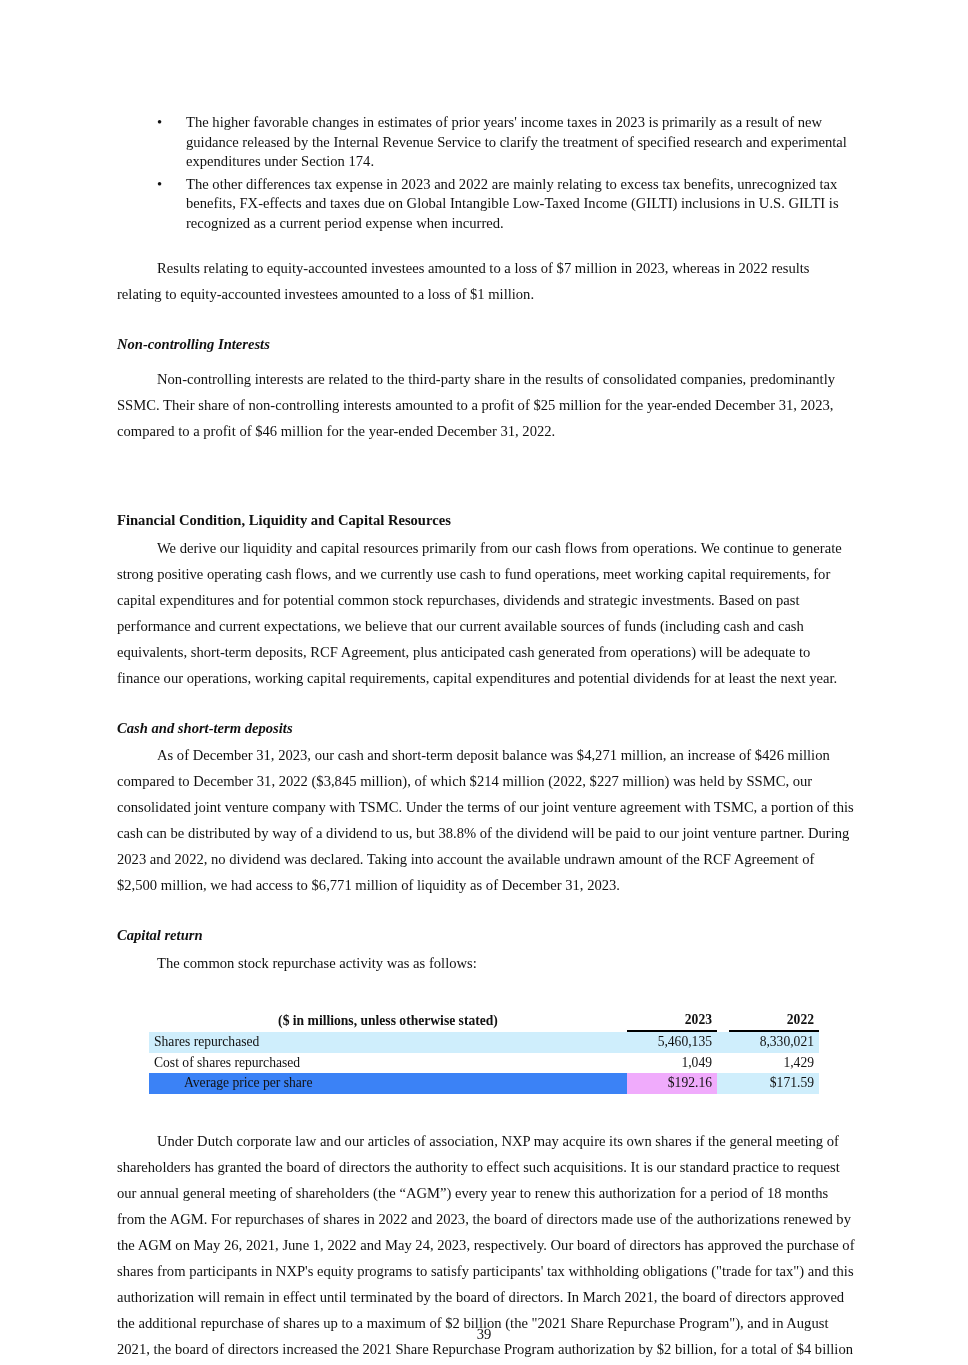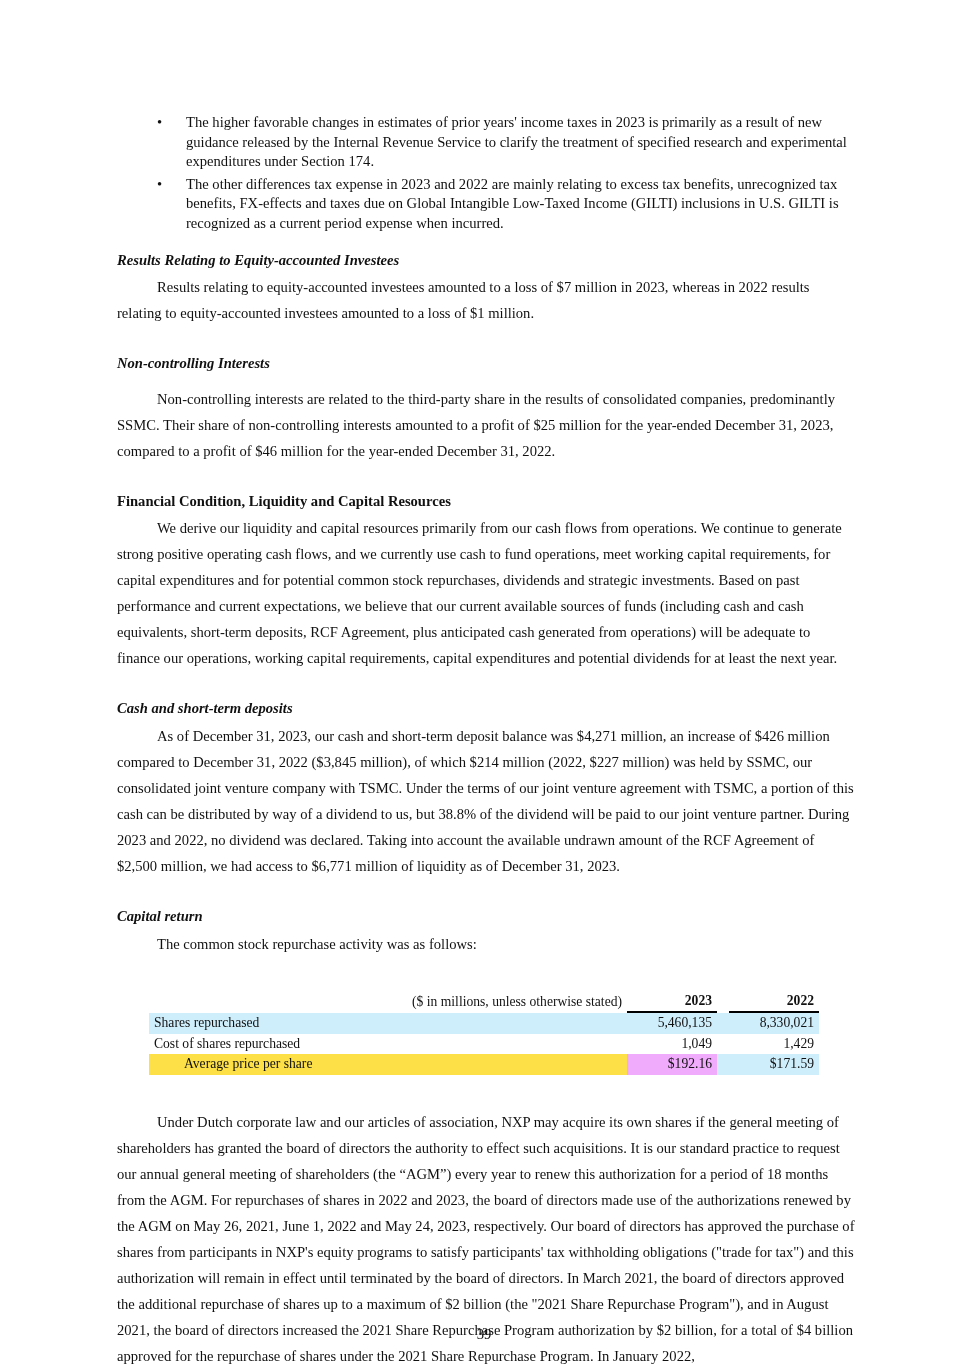--- a/index.html
+++ b/index.html
@@ -8,27 +8,27 @@
     font-family: "Liberation Serif", serif; color: #111; font-size: 14.6px;
   }
   .page { position: absolute; left: 117px; top: 113px; width: 738px; }
   p { margin: 0; line-height: 26px; }
   .indent { text-indent: 40px; }
   .bullets { margin: 0; padding: 0; list-style: none; }
   .bullets li { position: relative; padding-left: 69px; line-height: 19.6px; margin-bottom: 3px; }
   .bullets li .dot { position: absolute; left: 40px; top: 0; }
   h3 { margin: 0; font-size: 14.6px; line-height: 19.6px; }
   .ital { font-style: italic; font-weight: bold; }
-  .bold { font-weight: bold; }
+  .bold { font-weight: bold; margin-top: 39px; }
   .gap-s { height: 14px; }
   .gap-m { height: 28px; }
   table.rep { border-collapse: separate; border-spacing: 0; margin-left: 32px; width: 670px; font-size: 13.6px; }
   table.rep td, table.rep th { padding: 1px 5px; line-height: 18.5px; }
   table.rep th { font-weight: bold; text-align: right; }
-  table.rep th.lbl { text-align: right; font-weight: normal; }
+  table.rep th.lbl { text-align: center; font-weight: bold; }
   table.rep th.yr { border-bottom: 2px solid #000; }
   table.rep th.sp, table.rep td.sp { width: 12px; padding: 0; }
   table.rep td.num { text-align: right; width: 80px; }
   tr.shade td { background: #cfeefc; }
   .page-num { position: absolute; top: 1326px; left: 0; width: 968px; text-align: center; font-size: 14.6px; }
 </style>
 </head>
 <body>
 
 <div class="page">
@@ -38,21 +38,20 @@
       <span class="dot">•</span>
       <span>The higher favorable changes in estimates of prior years' income taxes in 2023 is primarily as a result of new guidance released by the Internal Revenue Service to clarify the treatment of specified research and experimental expenditures under Section 174.</span>
     </li>
     <li>
       <span class="dot">•</span>
       <span>The other differences tax expense in 2023 and 2022 are mainly relating to excess tax benefits, unrecognized tax benefits, FX-effects and taxes due on Global Intangible Low-Taxed Income (GILTI) inclusions in U.S. GILTI is recognized as a current period expense when incurred.</span>
     </li>
   </ul>
 
   <div class="gap-s"></div>
-  <h3 class="ital">Results Relating to Equity-accounted Investees</h3>
   <p class="indent" style="margin-top:4px">Results relating to equity-accounted investees amounted to a loss of $7 million in 2023, whereas in 2022 results relating to equity-accounted investees amounted to a loss of $1 million.</p>
 
   <div class="gap-m"></div>
   <h3 class="ital">Non-controlling Interests</h3>
   <p class="indent" style="margin-top:12px">Non-controlling interests are related to the third-party share in the results of consolidated companies, predominantly SSMC. Their share of non-controlling interests amounted to a profit of $25 million for the year-ended December 31, 2023, compared to a profit of $46 million for the year-ended December 31, 2022.</p>
 
   <div class="gap-m"></div>
   <h3 class="bold">Financial Condition, Liquidity and Capital Resources</h3>
   <p class="indent" style="margin-top:4px">We derive our liquidity and capital resources primarily from our cash flows from operations. We continue to generate strong positive operating cash flows, and we currently use cash to fund operations, meet working capital requirements, for capital expenditures and for potential common stock repurchases, dividends and strategic investments. Based on past performance and current expectations, we believe that our current available sources of funds (including cash and cash equivalents, short-term deposits, RCF Agreement, plus anticipated cash generated from operations) will be adequate to finance our operations, working capital requirements, capital expenditures and potential dividends for at least the next year.</p>
 
@@ -79,21 +78,21 @@
       <td class="sp"></td>
       <td class="num" style="background: rgb(207, 238, 252);">8,330,021</td>
     </tr>
     <tr>
       <td>Cost of shares repurchased</td>
       <td class="num">1,049</td>
       <td class="sp"></td>
       <td class="num">1,429</td>
     </tr>
     <tr class="shade">
-      <td style="background: #fde047; padding-left: 35px;">Average price per share</td>
+      <td style="background: #3b82f6; padding-left: 35px;">Average price per share</td>
       <td class="num" style="background: #f0abfc;">$192.16</td>
       <td class="sp"></td>
       <td class="num" style="background: rgb(207, 238, 252);">$171.59</td>
     </tr>
   </tbody>
     </table>
 
   <div style="height:34px"></div>
   <p class="indent">Under Dutch corporate law and our articles of association, NXP may acquire its own shares if the general meeting of shareholders has granted the board of directors the authority to effect such acquisitions. It is our standard practice to request our annual general meeting of shareholders (the “AGM”) every year to renew this authorization for a period of 18 months from the AGM. For repurchases of shares in 2022 and 2023, the board of directors made use of the authorizations renewed by the AGM on May 26, 2021, June 1, 2022 and May 24, 2023, respectively. Our board of directors has approved the purchase of shares from participants in NXP's equity programs to satisfy participants' tax withholding obligations ("trade for tax") and this authorization will remain in effect until terminated by the board of directors. In March 2021, the board of directors approved the additional repurchase of shares up to a maximum of $2 billion (the "2021 Share Repurchase Program"), and in August 2021, the board of directors increased the 2021 Share Repurchase Program authorization by $2 billion, for a total of $4 billion approved for the repurchase of shares under the 2021 Share Repurchase Program. In January 2022,</p>
 </div>

